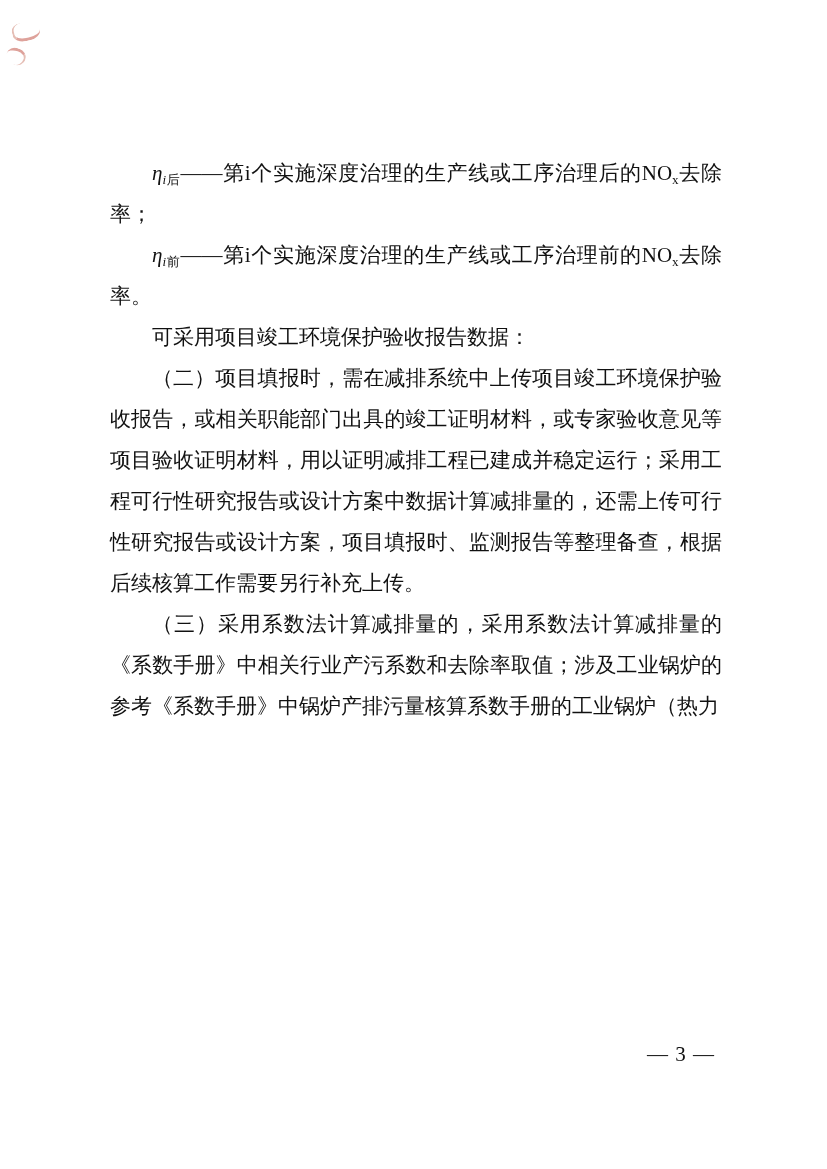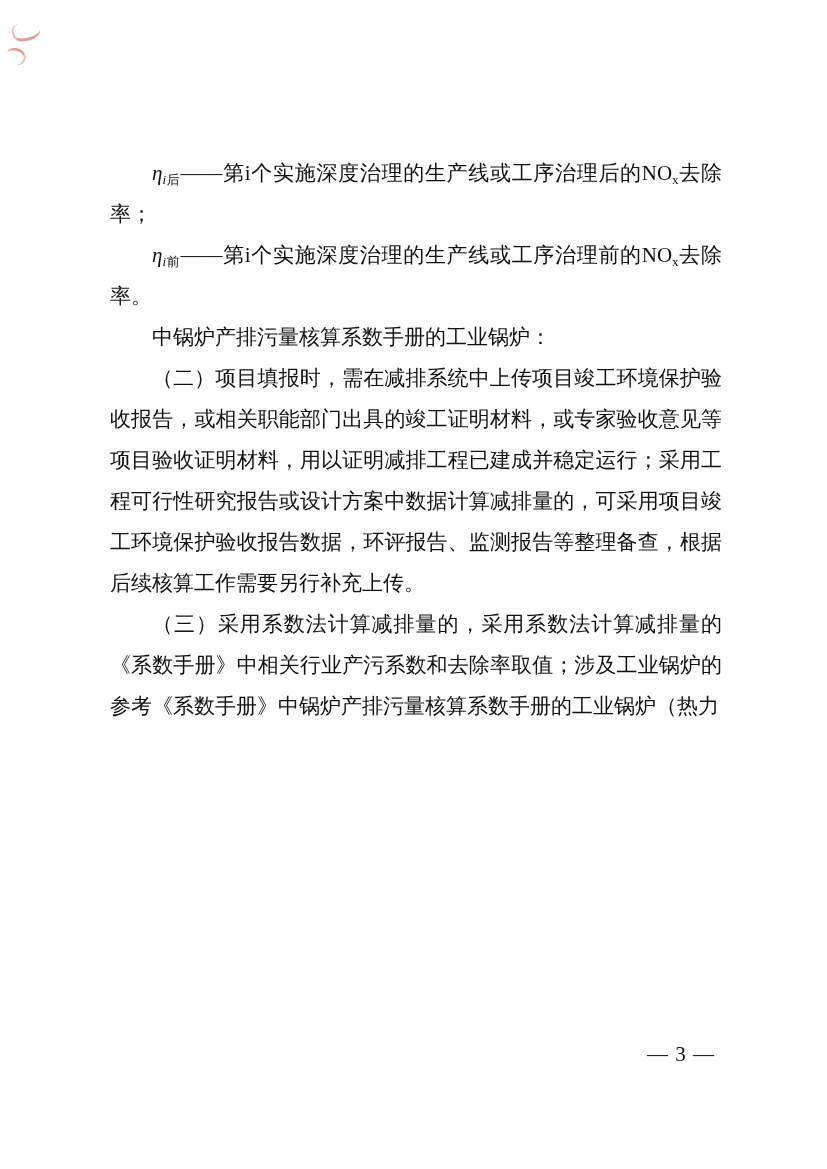--- a/index.html
+++ b/index.html
@@ -87,24 +87,24 @@
 
   <div class="artifact a1"></div>
   <div class="artifact a2"></div>
 
   <div class="content">
 
     <p class="para"><span class="eta">η</span><span class="sub sub-latin">i</span><span class="sub">后</span><span>——第i个实施深度治理的生产线或工序治理后的NO</span><span class="sub">x</span><span>去除率；</span></p>
 
     <p class="para"><span class="eta">η</span><span class="sub sub-latin">i</span><span class="sub">前</span><span>——第i个实施深度治理的生产线或工序治理前的NO</span><span class="sub">x</span><span>去除率。</span></p>
 
-    <p class="para">中锅炉产排污量核算系数手册的工业锅炉：</p>
+    <p class="para">可采用项目竣工环境保护验收报告数据：</p>
 
 
-    <p class="para">（二）项目填报时，需在减排系统中上传项目竣工环境保护验收报告，或相关职能部门出具的竣工证明材料，或专家验收意见等项目验收证明材料，用以证明减排工程已建成并稳定运行；采用工程可行性研究报告或设计方案中数据计算减排量的，可采用项目竣工环境保护验收报告数据，环评报告、监测报告等整理备查，根据后续核算工作需要另行补充上传。</p>
+    <p class="para">（二）项目填报时，需在减排系统中上传项目竣工环境保护验收报告，或相关职能部门出具的竣工证明材料，或专家验收意见等项目验收证明材料，用以证明减排工程已建成并稳定运行；采用工程可行性研究报告或设计方案中数据计算减排量的，还需上传可行性研究报告或设计方案，项目填报时、监测报告等整理备查，根据后续核算工作需要另行补充上传。</p>
 
     <p class="para">（三）采用系数法计算减排量的，采用系数法计算减排量的《系数手册》中相关行业产污系数和去除率取值；涉及工业锅炉的参考《系数手册》中锅炉产排污量核算系数手册的工业锅炉（热力</p>
 
   </div>
 
   <div class="page-number">— 3 —</div>
 
 </div>
 
 </body></html>

